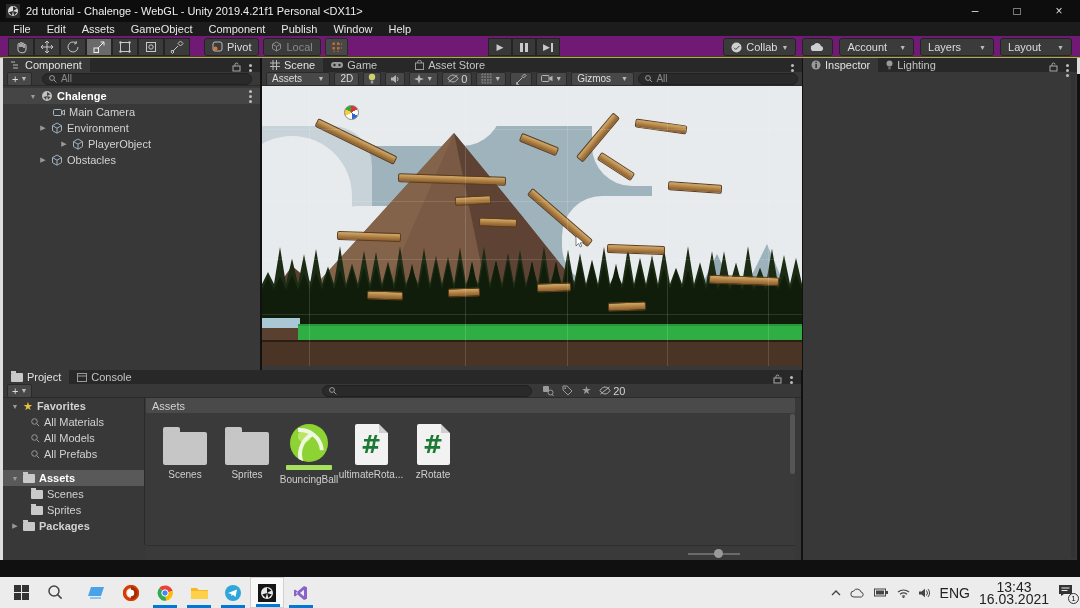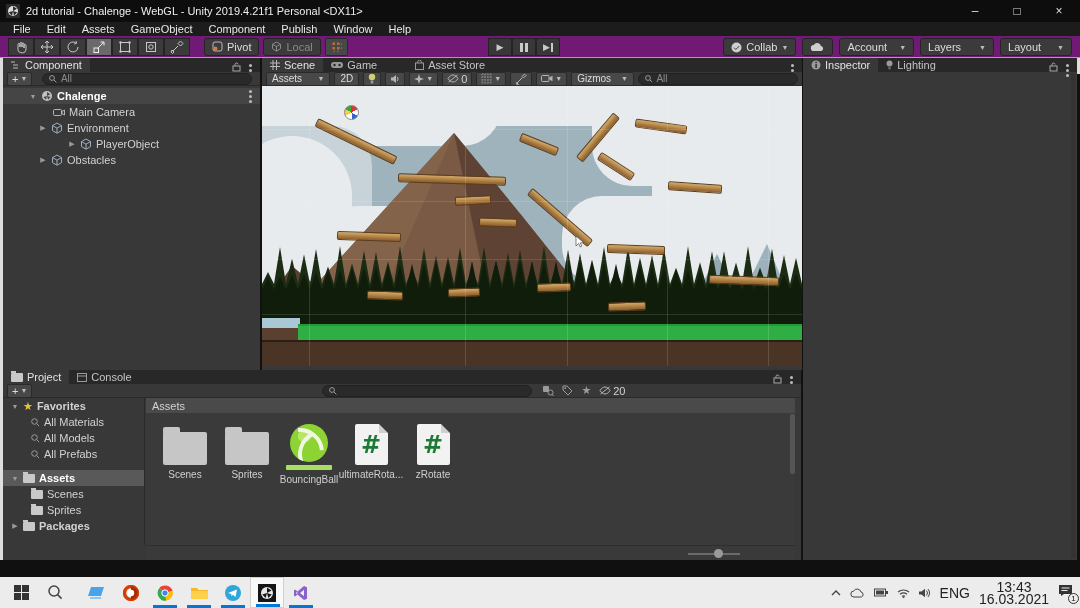--- a/index.html
+++ b/index.html
@@ -257,21 +257,21 @@
       <span>Main Camera</span>
     </div>
     <div class="treerow" style="position:absolute;top:62px;left:0;width:100%;padding-left:36px">
       <span class="tri">▶</span>
       <svg width="12" height="12">
           <path d="M6 1l4.5 2.6v5L6 11.2 1.5 8.6v-5z" stroke="#9fb0bf" fill="none"></path>
           <path d="M1.5 3.6L6 6.2l4.5-2.6M6 6.2v5" stroke="#9fb0bf" fill="none"></path>
         </svg>
       <span>Environment</span>
     </div>
-    <div class="treerow" style="position:absolute;top:78px;left:12px;width:100%;padding-left:53px">
+    <div class="treerow" style="position:absolute;top:78px;left:4px;width:100%;padding-left:53px">
       <span class="tri">▶</span>
       <svg width="12" height="12">
           <path d="M6 1l4.5 2.6v5L6 11.2 1.5 8.6v-5z" stroke="#9fb0bf" fill="none"></path>
           <path d="M1.5 3.6L6 6.2l4.5-2.6M6 6.2v5" stroke="#9fb0bf" fill="none"></path>
         </svg>
       <span>PlayerObject</span>
     </div>
     <div class="treerow" style="position:absolute;top:94px;left:0;width:100%;padding-left:36px">
       <span class="tri">▶</span>
       <svg width="12" height="12">

